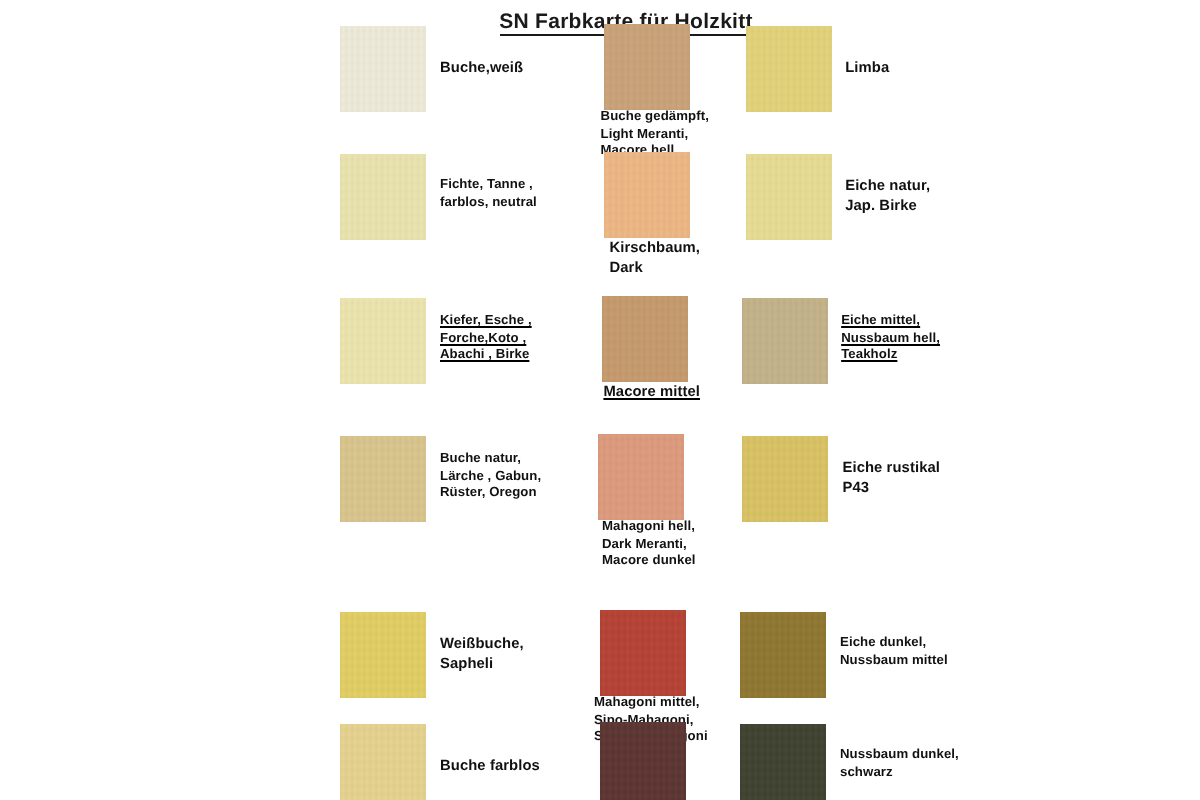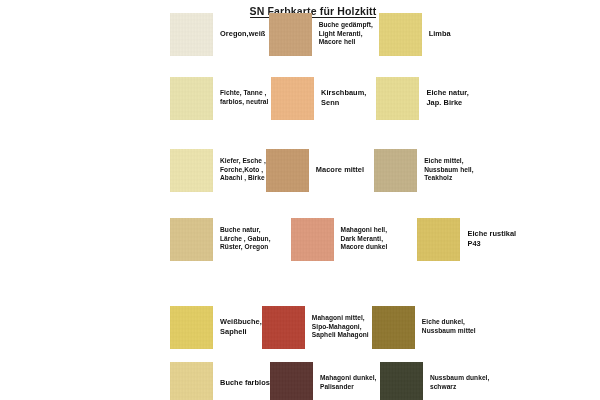--- a/index.html
+++ b/index.html
@@ -61,22 +61,22 @@
     align-items: flex-start;
   }
 
   .cell {
     display: flex;
     flex-direction: row;
     align-items: center;
     height: 44px;
   }
   .cell-a { width: 108px; }
-  .cell-b { width: 100px; }
-  .cell-c { width: 100px; margin-left: 10px; }
+  .cell-b { width: 100px; flex-direction: column; }
+  .cell-c { width: 100px; }
 
   .swatch {
     width: 43px;
     height: 43px;
     flex: 0 0 43px;
     border: 0;
     position: relative;
   }
   .swatch .grain {
     position: absolute;
@@ -117,21 +117,21 @@
     <span class="title">SN Farbkarte für Holzkitt</span>
   </div>
 
   <div class="rows">
       <div class="row" style="top: 12px;">
         <div class="cell cell-a">
           <div class="swatch" title="Ahorn, weiß" style="background: rgb(238, 234, 217);">
             <span class="grain"></span>
           </div>
           <div class="label big">
-            <span class="ln">Oregon,weiß</span>
+            <span class="ln">Buche,weiß</span>
           </div>
         </div>
         <div class="cell cell-b">
           <div class="swatch" title="Buche gedämpft, Light Meranti, Macore hell" style="background: rgb(201, 162, 120);">
             <span class="grain"></span>
           </div>
           <div class="label">
             <span class="ln">Buche gedämpft,</span>
             <span class="ln">Light Meranti,</span>
             <span class="ln">Macore hell</span>
@@ -155,34 +155,34 @@
             <span class="ln">Fichte, Tanne ,</span>
             <span class="ln">farblos, neutral</span>
           </div>
         </div>
         <div class="cell cell-b">
           <div class="swatch" title="Kirschbaum, Erle" style="background: rgb(237, 182, 132);">
             <span class="grain"></span>
           </div>
           <div class="label big">
             <span class="ln">Kirschbaum,</span>
-            <span class="ln">Senn</span>
+            <span class="ln">Dark</span>
           </div>
         </div>
         <div class="cell cell-c">
           <div class="swatch" title="Eiche hell, Jap. Senn" style="background: rgb(231, 220, 147);">
             <span class="grain"></span>
           </div>
           <div class="label big">
             <span class="ln">Eiche natur,</span>
             <span class="ln">Jap. Birke</span>
           </div>
         </div>
       </div>
-      <div class="row" style="top: 148px;">
+      <div class="row" style="top: 148px; text-decoration: underline;">
         <div class="cell cell-a">
           <div class="swatch" title="Kiefer, Esche, Forche, Koto, Abachi, Birke" style="background: rgb(236, 228, 174);">
             <span class="grain"></span>
           </div>
           <div class="label">
             <span class="ln">Kiefer, Esche ,</span>
             <span class="ln">Forche,Koto ,</span>
             <span class="ln">Abachi , Birke</span>
           </div>
         </div>

